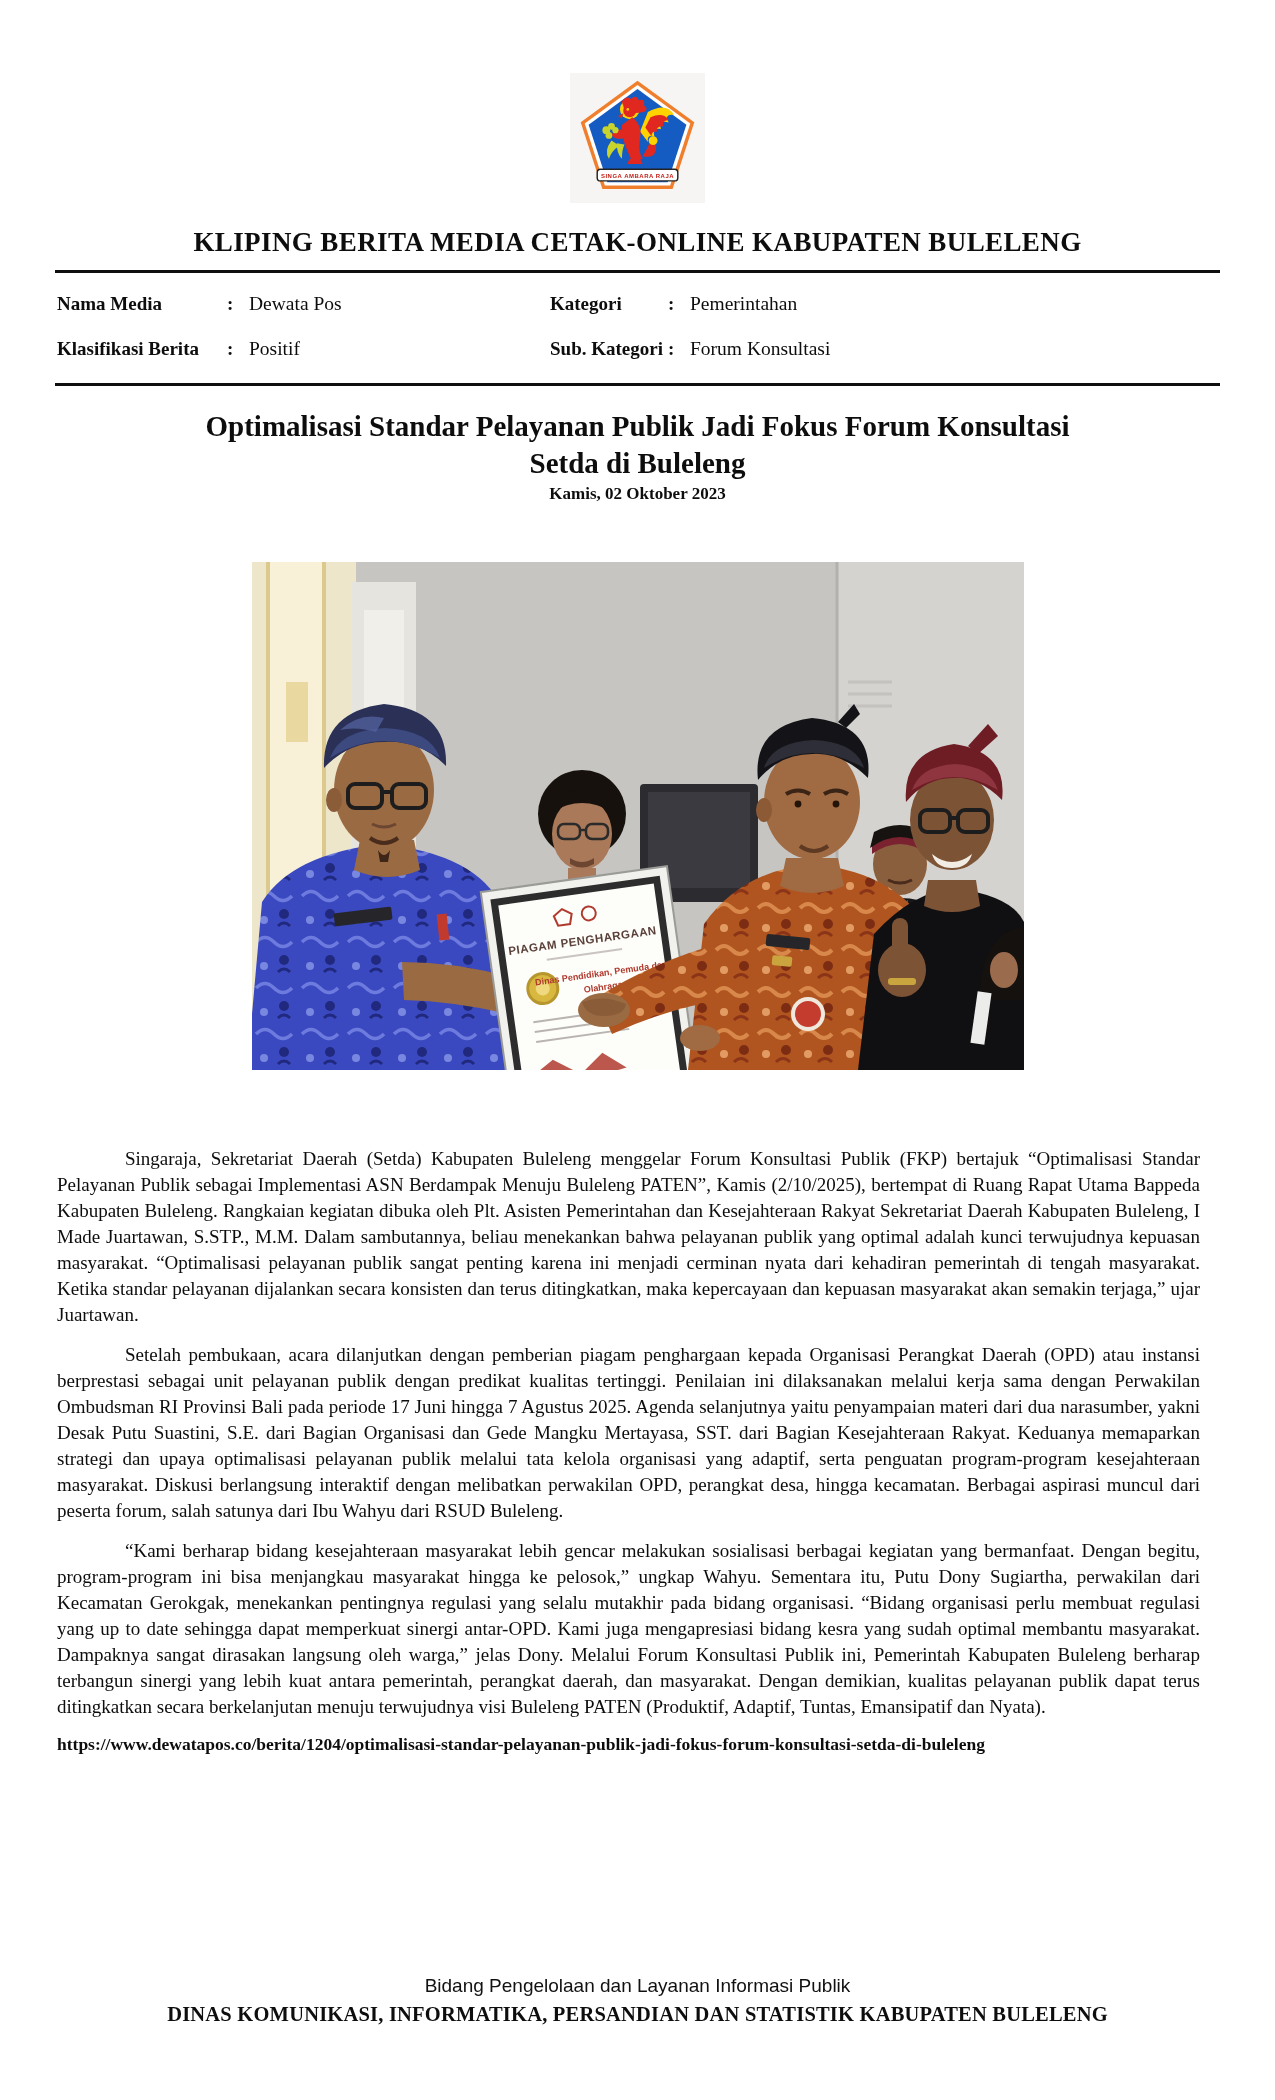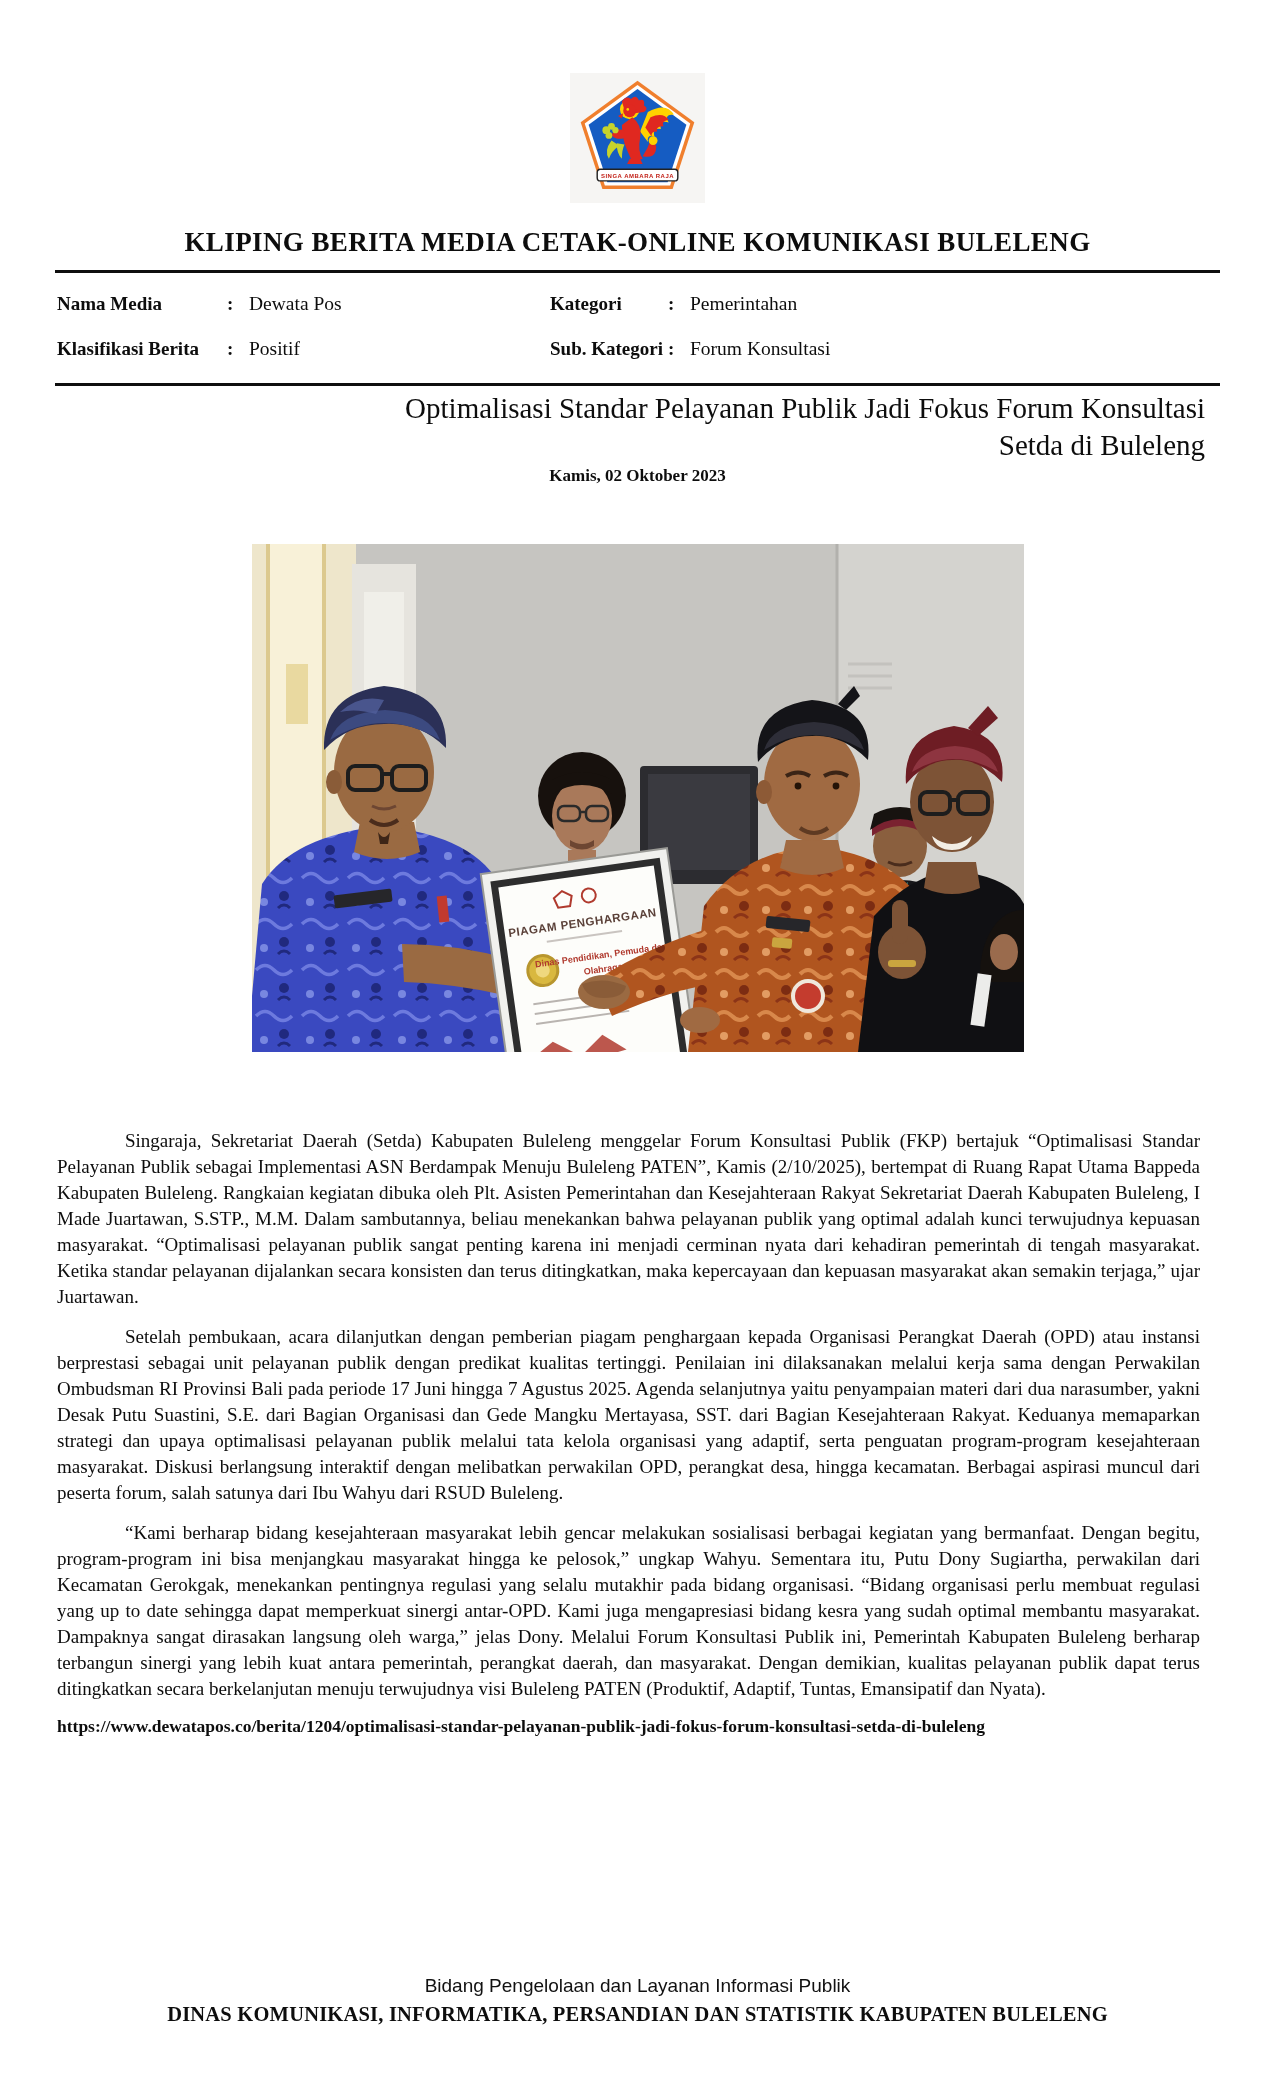--- a/index.html
+++ b/index.html
@@ -27,22 +27,22 @@
   .meta-col.left{width:493px;}
   .meta-col.right{flex:1;}
   .meta-row{display:flex;align-items:center;height:45px;font-size:19px;}
   .meta-label{font-weight:bold;}
   .meta-col.left .meta-label{width:170px;}
   .meta-col.right .meta-label{width:118px;}
   .meta-colon{font-weight:bold;width:22px;text-align:left;}
   .meta-value{font-size:19.5px;}
   
   .article-title{
-    margin:4px 70px 0;text-align:right;
-    font-weight:normal;font-size:29px;line-height:1.26;
+    margin:22px 70px 0;text-align:center;
+    font-weight:bold;font-size:29px;line-height:1.26;
   }
   .article-date{margin-top:3px;text-align:center;font-weight:bold;font-size:17px;}
   
   .photo{width:772px;height:508px;margin:58px auto 0;}
   .photo svg{display:block;width:100%;height:100%;}
   
   .body-text{
     margin-top:76px;padding:0 75px 0 57px;
     font-size:19px;line-height:26px;text-align:justify;
   }
@@ -101,21 +101,21 @@
         <path d="M44,66 l8,0 2,4 -12,0 z" fill="#e02820"></path>
       </g>
 
       <g>
         <rect x="19" y="74" width="62" height="9" rx="2.5" fill="#ffffff" stroke="#222222" stroke-width="1.1"></rect>
         <text x="50" y="80.6" text-anchor="middle" font-size="4.6" font-weight="bold" fill="#c22017" font-family="Liberation Sans, sans-serif" letter-spacing=".4">SINGA AMBARA RAJA</text>
       </g>
     </svg>
   </div>
 
-  <div class="header-title">KLIPING BERITA MEDIA CETAK-ONLINE KOMUNIKASI BULELENG</div>
+  <div class="header-title">KLIPING BERITA MEDIA CETAK-ONLINE KABUPATEN BULELENG</div>
 
   <div class="divider"></div>
 
   <div class="meta">
     <div class="meta-col left">
       <div class="meta-row">
         <span class="meta-label">Nama Media</span>
         <span class="meta-colon">:</span>
         <span class="meta-value">Dewata Pos</span>
       </div>

